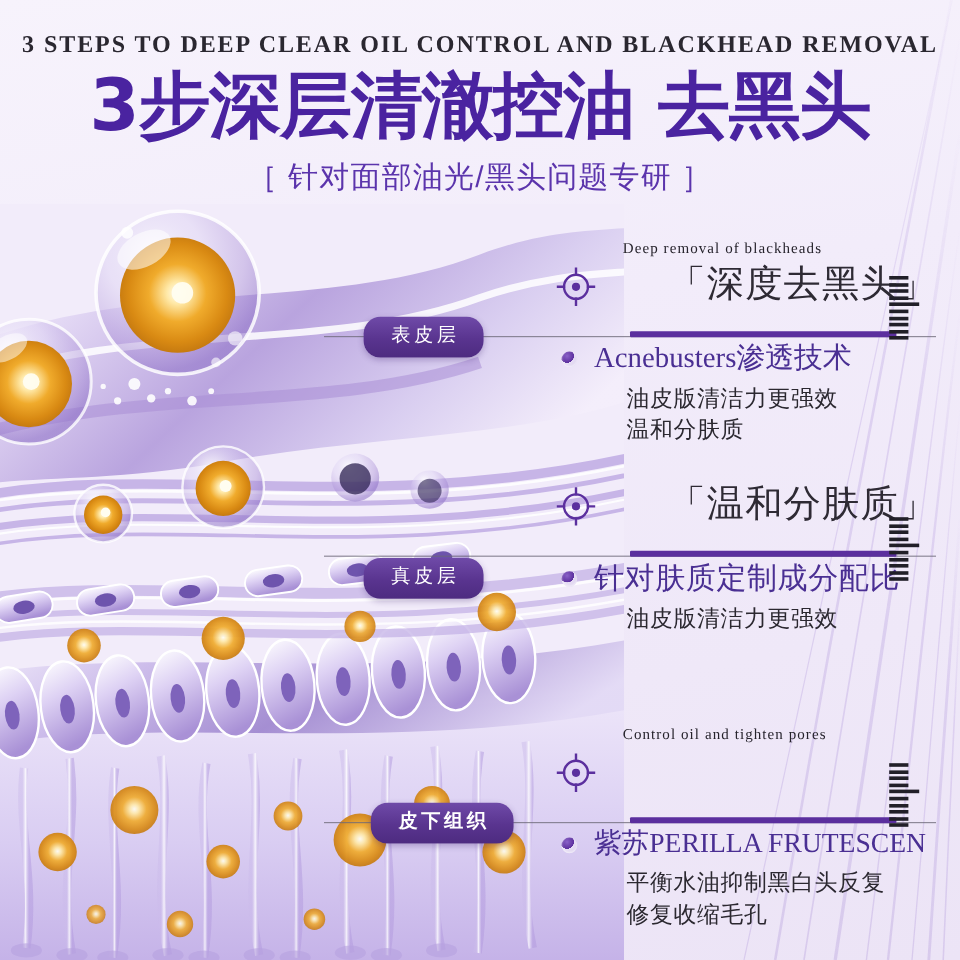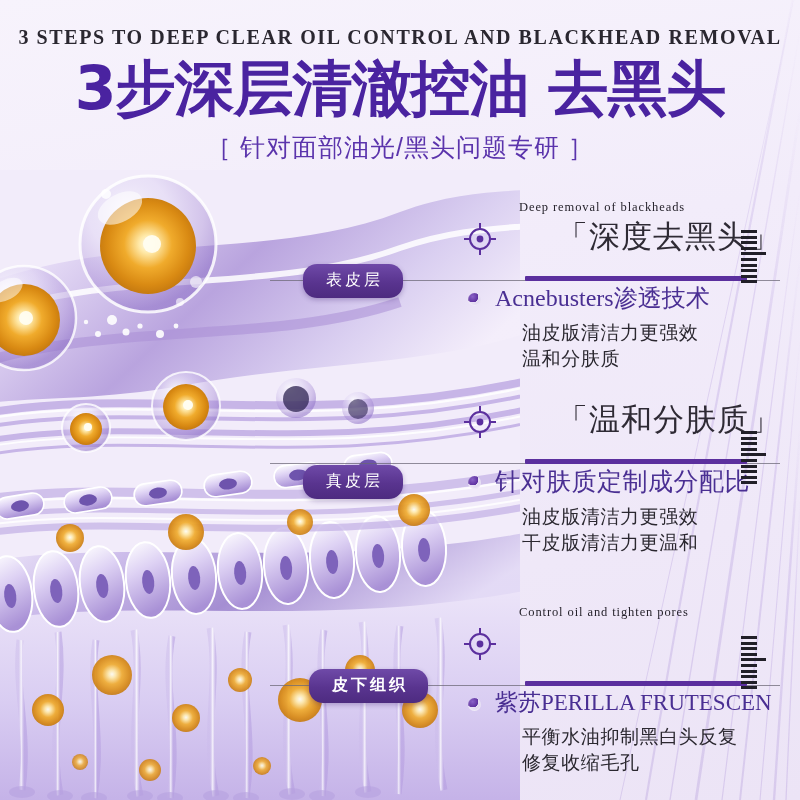--- a/index.html
+++ b/index.html
@@ -528,21 +528,20 @@
         <line x1="26" y1="17" x2="33" y2="17" stroke="#5b2f9e" stroke-width="2"></line>
       </svg>
       <div class="cn-title">「温和分肤质」</div>
       <div class="rule-thin"></div>
       <div class="rule-thick"></div>
     </div>
     <div class="ingredient">
       <span class="bullet"></span><span>针对肤质定制成分配比</span>
     </div>
     <div class="detail">油皮版清洁力更强效</div>
-    <div class="detail" style="margin-top:1px">干皮版清洁力更温和</div>
   </div>
 
   <div class="block block-3">
     <div class="en-label">Control oil and tighten pores</div>
     <div class="title-row">
       <svg class="target-icon" viewBox="0 0 34 34">
         <circle cx="17" cy="17" r="10" fill="none" stroke="#5b2f9e" stroke-width="2"></circle>
         <circle cx="17" cy="17" r="3.4" fill="#5b2f9e"></circle>
         <line x1="17" y1="1" x2="17" y2="8" stroke="#5b2f9e" stroke-width="2"></line>
         <line x1="17" y1="26" x2="17" y2="33" stroke="#5b2f9e" stroke-width="2"></line>

